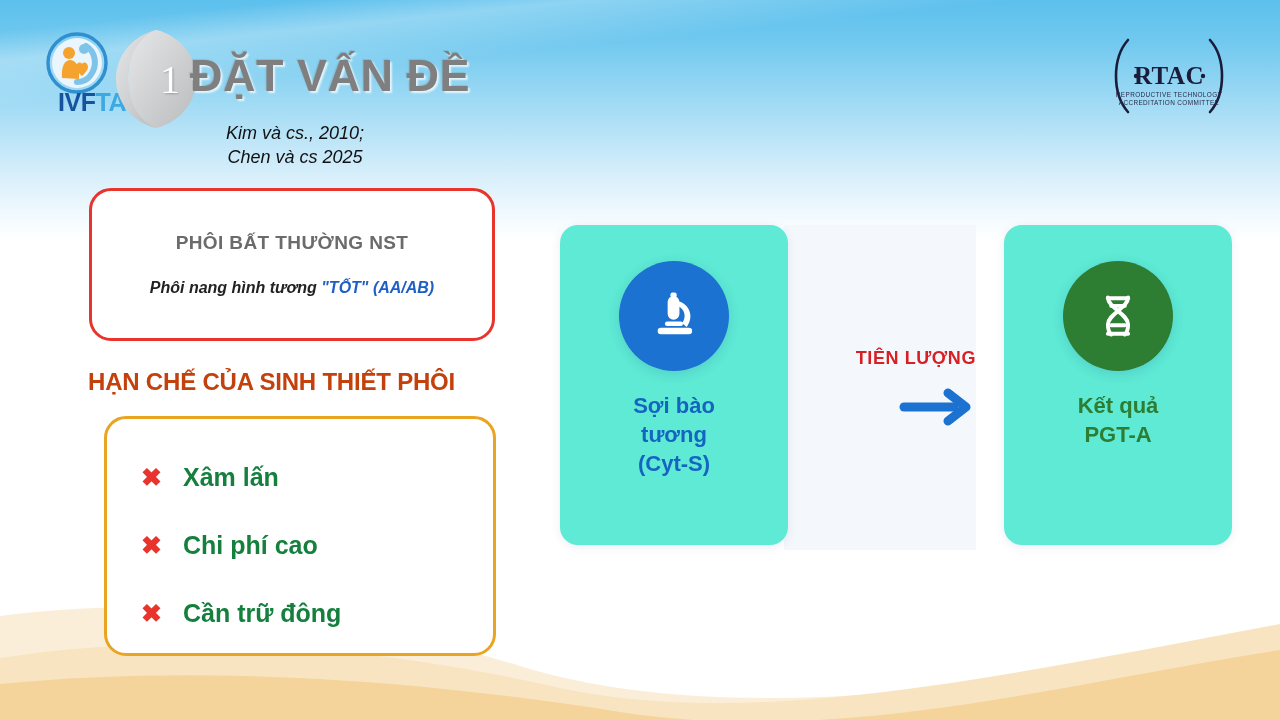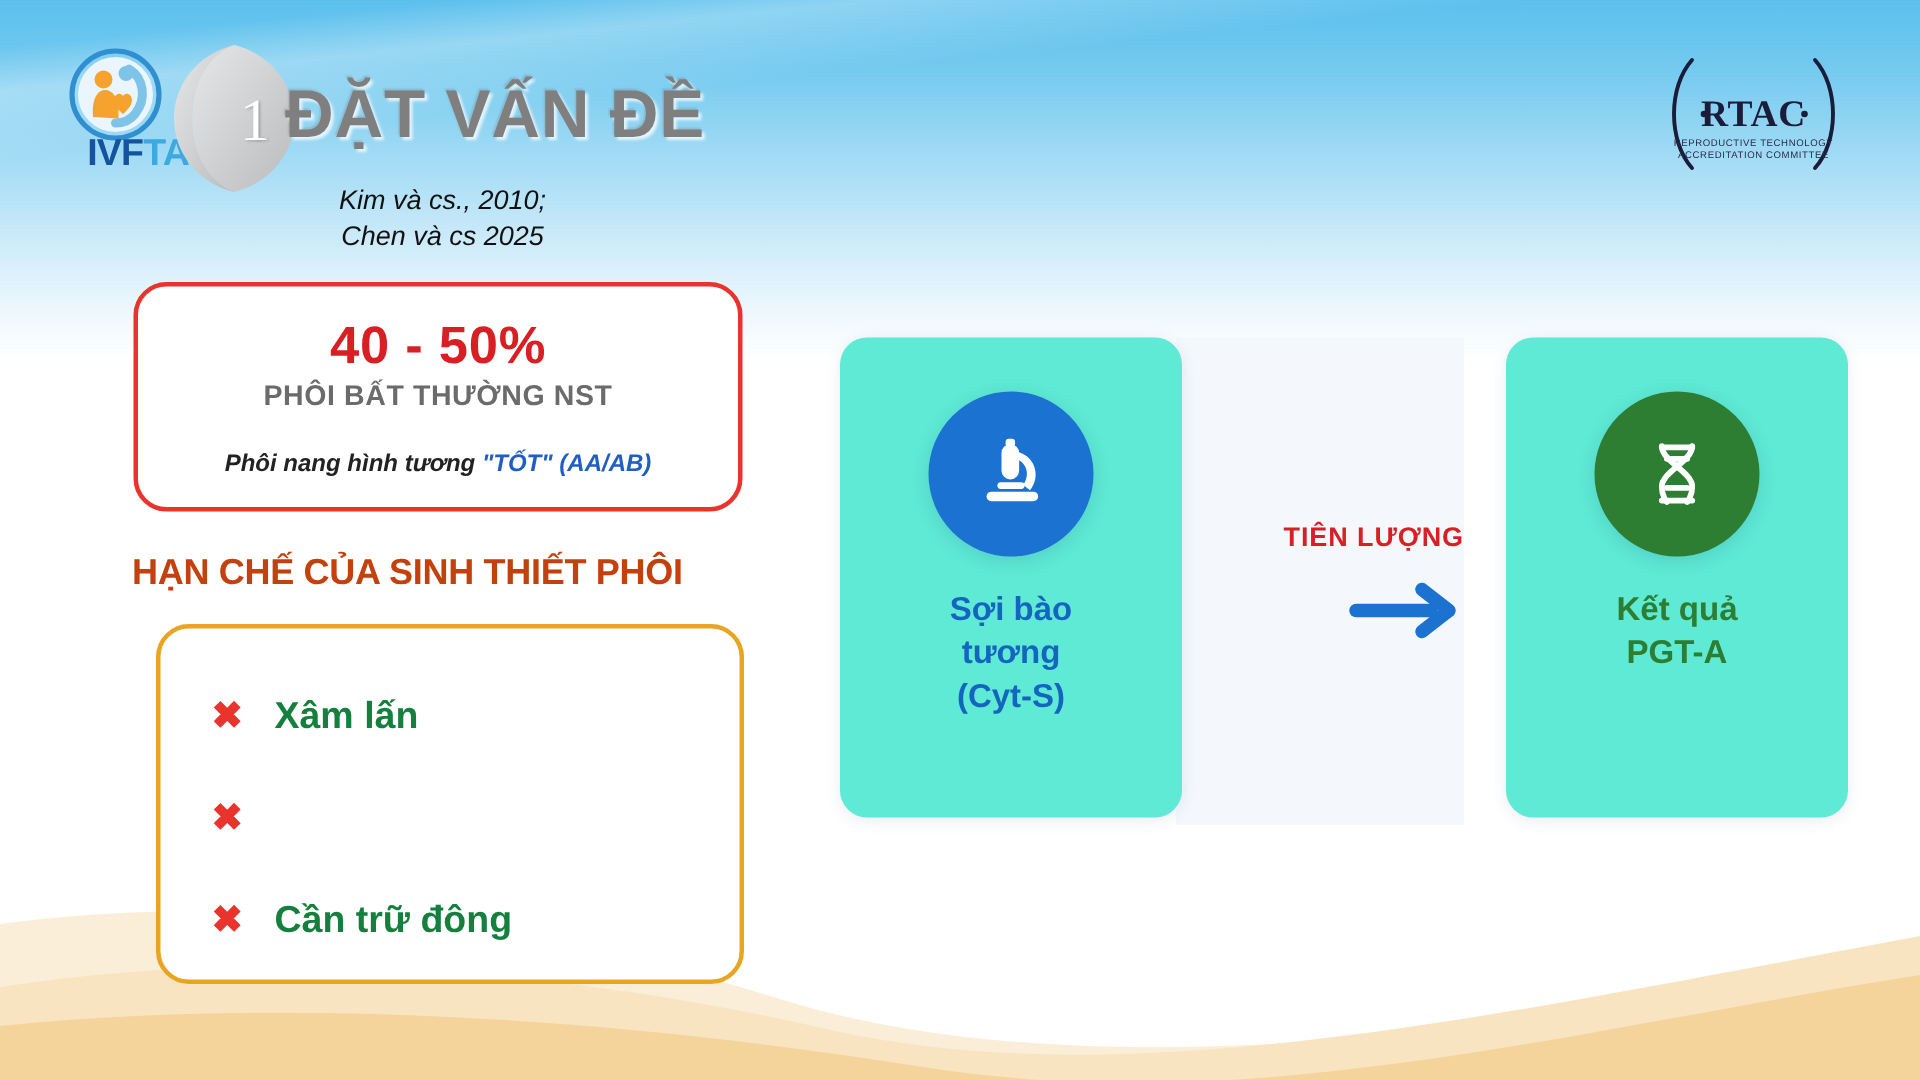--- a/index.html
+++ b/index.html
@@ -289,34 +289,34 @@
     <path d="M26,4 C10,22 10,58 26,76" fill="none" stroke="#1b1b3a" stroke-width="2.6" stroke-linecap="round"></path>
     <path d="M108,4 C124,22 124,58 108,76" fill="none" stroke="#1b1b3a" stroke-width="2.6" stroke-linecap="round"></path>
     <circle cx="34" cy="40" r="2.2" fill="#1b1b3a"></circle>
     <circle cx="101" cy="40" r="2.2" fill="#1b1b3a"></circle>
     <text x="67" y="48" font-family="Liberation Serif, serif" font-size="25" font-weight="bold" fill="#1b1b3a" text-anchor="middle" letter-spacing="0.5">RTAC</text>
     <text x="67" y="61" font-family="Liberation Sans, sans-serif" font-size="6.4" fill="#2a2a4a" text-anchor="middle" letter-spacing="0.4">REPRODUCTIVE TECHNOLOGY</text>
     <text x="67" y="69" font-family="Liberation Sans, sans-serif" font-size="6.4" fill="#2a2a4a" text-anchor="middle" letter-spacing="0.4">ACCREDITATION COMMITTEE</text>
   </svg>
 
   <div class="red-box">
-    <div class="red-pct">40 - 50%</div>
     <div class="red-sub">PHÔI BẤT THƯỜNG NST</div>
     <div class="red-note"><span>Phôi nang hình tương </span><span class="hl">"TỐT" (AA/AB)</span></div>
   </div>
 
   <div class="limit-heading">HẠN CHẾ CỦA SINH THIẾT PHÔI</div>
 
   <div class="yellow-box">
     <div class="limit-item">
       <span class="limit-x">✖</span>
       <span class="limit-label">Xâm lấn</span>
     </div>
     <div class="limit-item">
       <span class="limit-x">✖</span>
+      <span class="limit-label">Chi phí cao</span>
     </div>
     <div class="limit-item">
       <span class="limit-x">✖</span>
       <span class="limit-label">Cần trữ đông</span>
     </div>
   </div>
 
   <div class="flow-panel">
     <div class="flow-mid-bg"></div>
 

